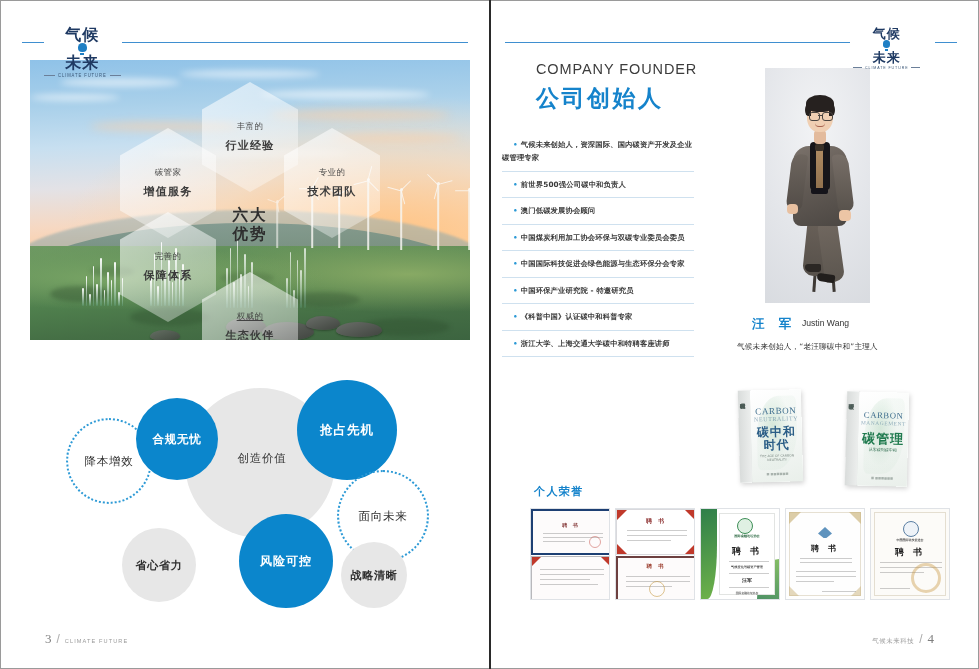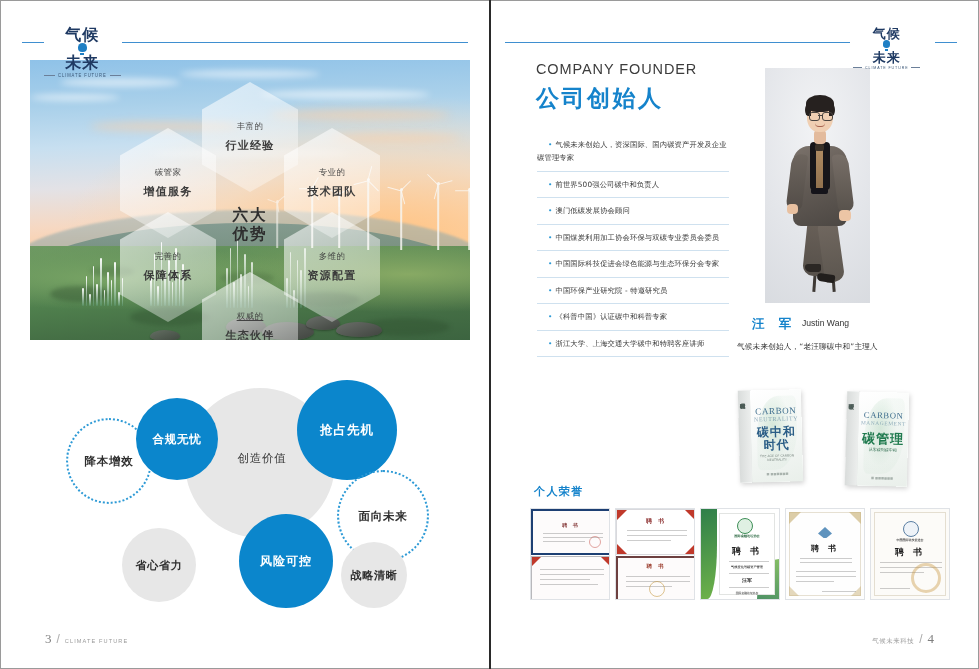--- a/index.html
+++ b/index.html
@@ -60,34 +60,34 @@
   .hex .l2{font-size:11px;font-weight:bold;letter-spacing:1.2px;}
   .hex-ctr{background:none;text-align:right;}
   .hex-ctr .c1,.hex-ctr .c2{font-size:15.5px;font-weight:bold;color:#2e2e2e;letter-spacing:2px;line-height:1.25;}
 
   
   .bubbles{position:absolute;left:30px;top:370px;width:440px;height:250px;}
   .bub{position:absolute;border-radius:50%;display:flex;align-items:center;justify-content:center;
        font-family:"DejaVu Sans",sans-serif;text-align:center;box-sizing:border-box;}
   .bub.blue{background:#0b86cc;color:#fff;font-weight:bold;}
   .bub.grey{background:#e7e7e7;color:#2f2f2f;font-weight:bold;}
-  .bub.dot{border:2.2px dotted #2d9ad6;background:transparent;color:#2f2f2f;font-weight:bold;}
+  .bub.dot{border:2.2px dotted #2d9ad6;background:transparent;color:#2f2f2f;font-weight:normal;}
   .bub.center-label{background:transparent;color:#3a3a3a;font-weight:normal;}
 
   .foot{position:absolute;bottom:22px;display:flex;align-items:baseline;gap:5px;color:#8d8d8d;}
   .foot .num{font-size:13px;font-family:"Liberation Serif",serif;color:#7e7e7e;}
   .foot .slash{font-size:12px;color:#aaa;}
   .foot .cap{font-size:5.6px;letter-spacing:1.1px;color:#9a9a9a;}
   .foot .capcn{font-size:6.4px;letter-spacing:.6px;color:#9a9a9a;font-family:"DejaVu Sans",sans-serif;}
 
   
   .ttl-en{position:absolute;left:536px;top:61px;font-size:14.5px;letter-spacing:.9px;color:#3c3c3c;font-family:"Liberation Sans",sans-serif;}
   .ttl-cn{position:absolute;left:536px;top:83px;font-size:23px;font-weight:bold;letter-spacing:2.5px;color:#1583cb;font-family:"DejaVu Sans",sans-serif;}
 
-  .bullets{position:absolute;left:537px;top:132px;width:192px;}
+  .bullets{position:absolute;left:502px;top:132px;width:192px;font-weight:bold;}
   .bl-item{padding:6px 0 6px 0;border-bottom:1px solid #cfe1ef;}
   .bl-item:first-child{border-top:none;}
   .bl-txt{font-size:7.3px;line-height:1.85;color:#3a3a3a;font-family:"DejaVu Sans",sans-serif;text-indent:11px;letter-spacing:.15px;}
   .bl-txt::before{content:"•";color:#2d9ad6;margin-right:3px;}
 
   .photo{position:absolute;left:765px;top:68px;width:105px;height:235px;overflow:hidden;background:#e3e5e8;}
   .ph-bg{position:absolute;inset:0;background:radial-gradient(120% 100% at 50% 26%,#f2f3f5 0%,#e4e6ea 46%,#d4d7dc 100%);}
   .ph-el{position:absolute;}
   .nm-cn{position:absolute;left:752px;top:316px;font-size:12.5px;font-weight:bold;color:#1583cb;letter-spacing:5px;font-family:"DejaVu Sans",sans-serif;}
   .nm-en{position:absolute;left:802px;top:318px;font-size:8.6px;color:#333;font-family:"Liberation Sans",sans-serif;}
@@ -272,24 +272,20 @@
         <div class="l1">碳管家</div>
         <div class="l2">增值服务</div>
       </div>
       <div class="hex" style="left:254px;top:68px;">
         <div class="l1">专业的</div>
         <div class="l2">技术团队</div>
       </div>
       <div class="hex" style="left:90px;top:152px;">
         <div class="l1">完善的</div>
         <div class="l2">保障体系</div>
-      </div>
-      <div class="hex" style="left:254px;top:152px;">
-        <div class="l1">多维的</div>
-        <div class="l2">资源配置</div>
       </div>
       <div class="hex" style="left:172px;top:212px;text-decoration:underline;">
         <div class="l1">权威的</div>
         <div class="l2">生态伙伴</div>
       </div>
       <div class="hex hex-ctr" style="left:172px;top:110px;">
         <div class="c1">六大</div>
         <div class="c2">优势</div>
       </div>
     </div>

